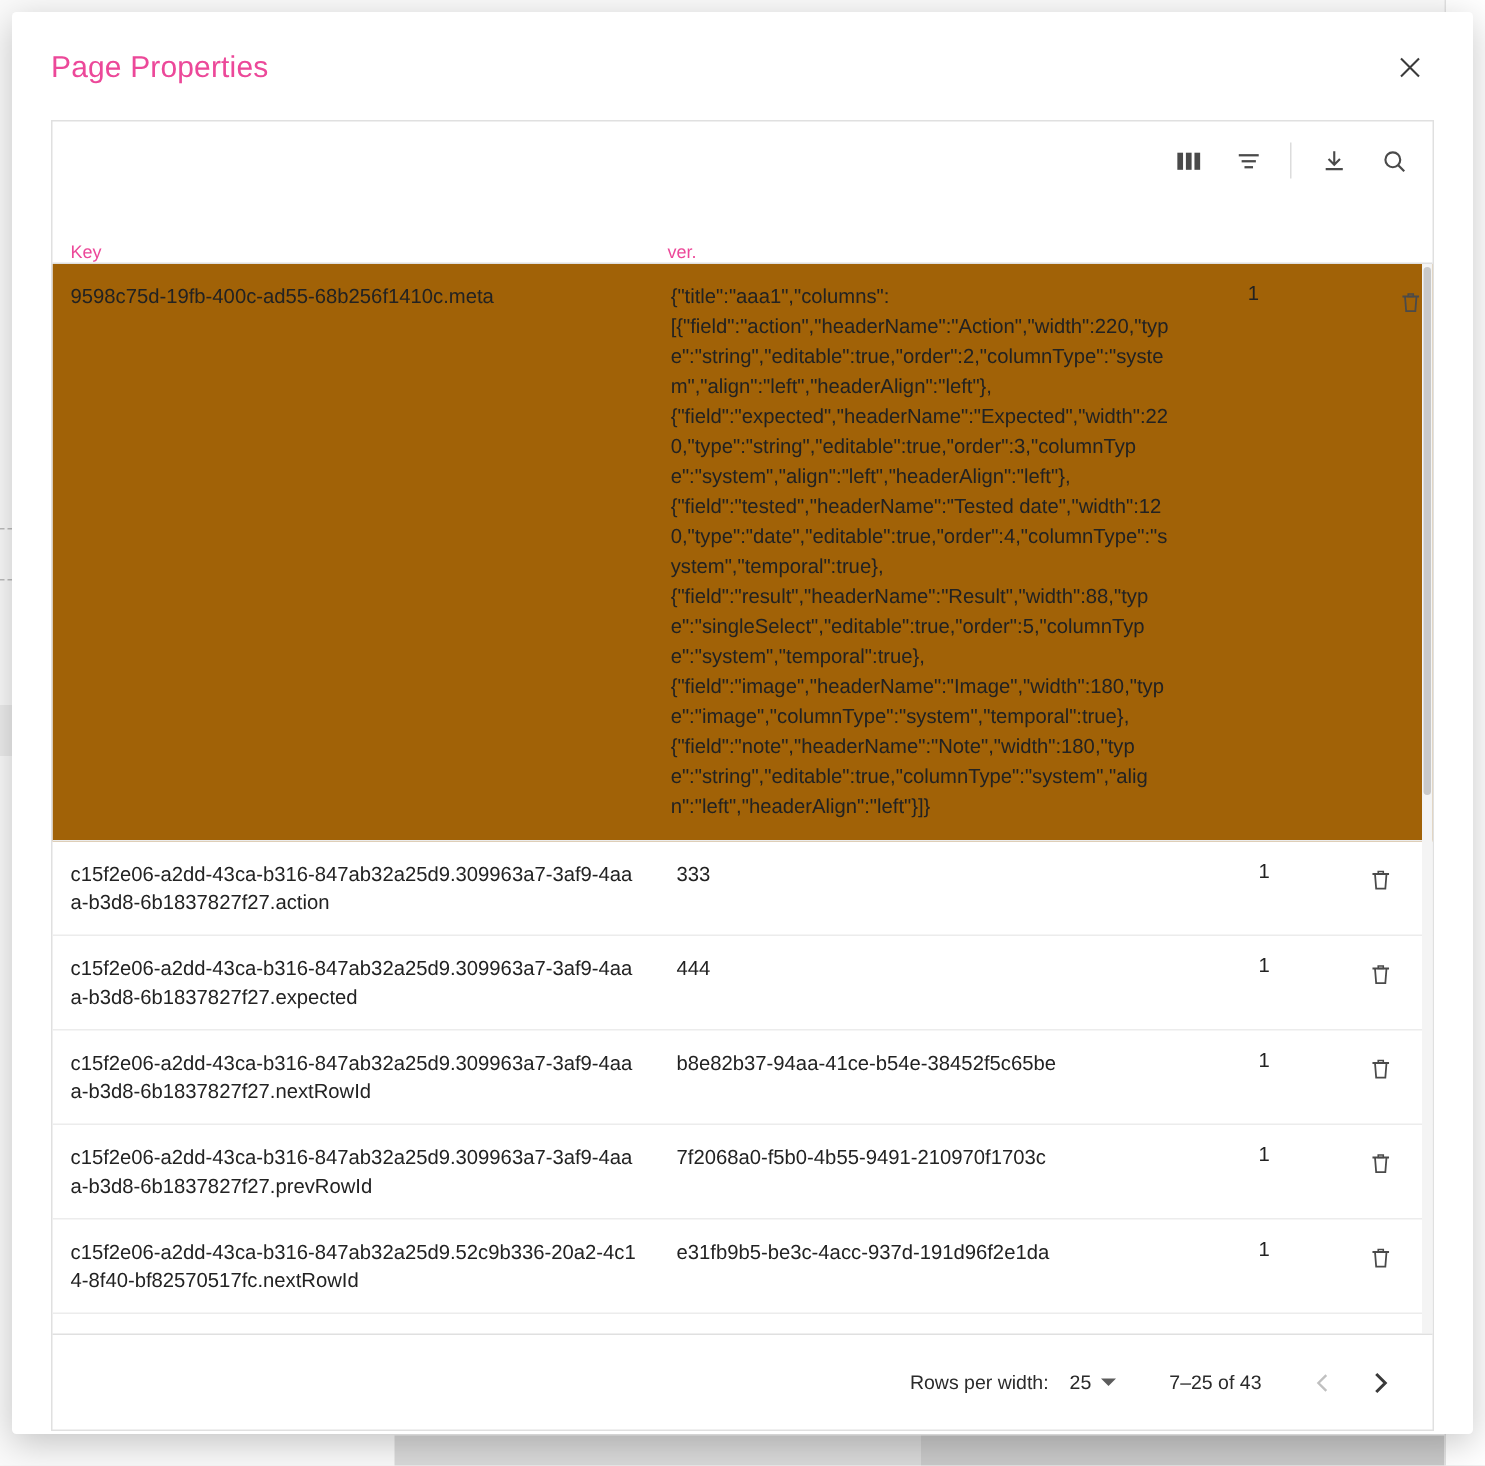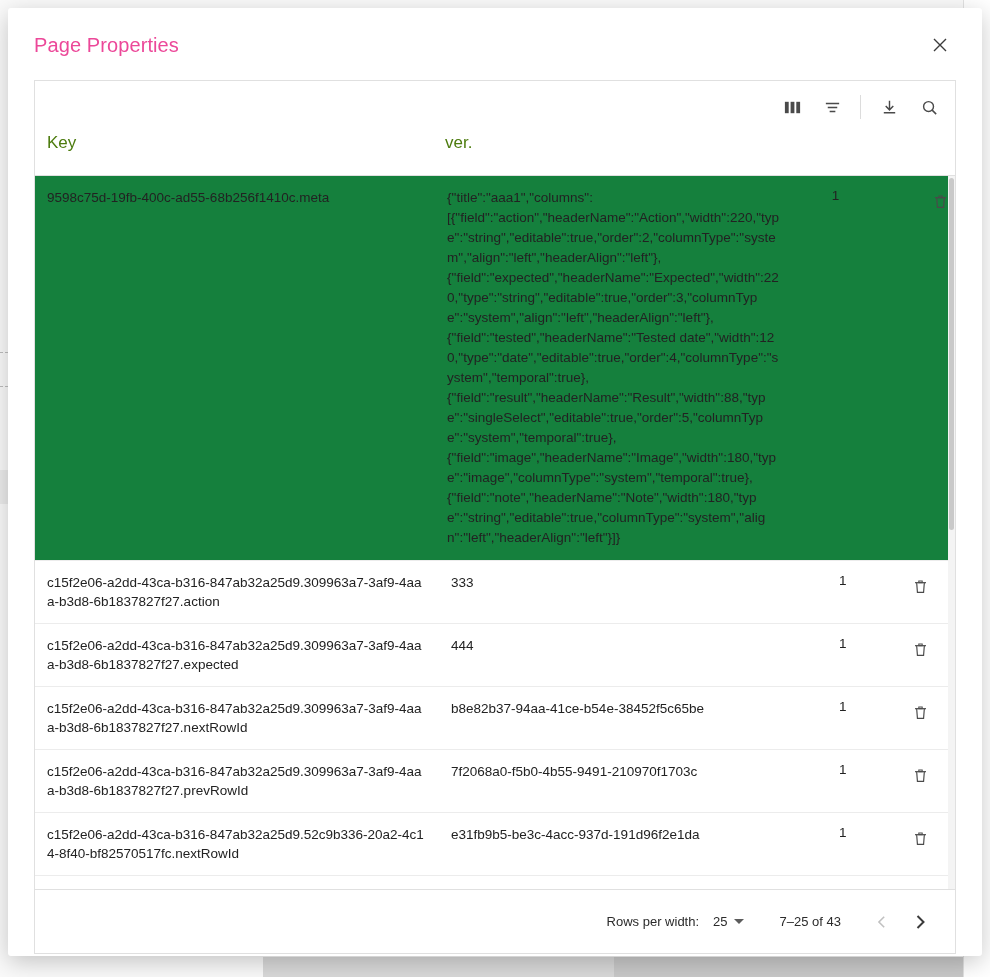--- a/index.html
+++ b/index.html
@@ -154,44 +154,44 @@
     width: 1px;
     height: 24px;
     background: #dcdcdc;
     margin: 0 6px;
   }
 
   
   .thead {
     display: flex;
     height: 42px;
-    align-items: flex-start;
+    align-items: flex-end;
     border-bottom: 1px solid #e0e0e0;
-    font-size: 17px;
-    color: #4d7c0f;
+    font-size: 12px;
+    color: #ec4899;
   }
   .th-key   { width: 404px; padding-left: 12px; box-sizing: border-box; }
   .th-value { width: 394px; padding-left: 2px; box-sizing: border-box; border-left: 1px solid #e8e8e8; padding-left: 12px;}
   .th-ver   { width: 62px; padding-left: 6px; box-sizing: border-box; }
   .th-act   { flex: 1; }
 
   .tbody {
     position: relative;
     height: 713px;
     overflow: hidden;
   }
 
   .row {
     display: flex;
     border-bottom: 1px solid #ececec;
     font-size: 13.5px;
     color: #222;
     align-items: flex-start;
   }
-  .row.first { background: #15803d; gap: 32px; }
+  .row.first { background: #a16207; gap: 32px; }
   .cell-key {
     width: 404px;
     padding: 12px 14px 12px 12px;
     box-sizing: border-box;
     line-height: 19px;
     word-break: break-all;
   }
   .cell-value {
     width: 394px;
     padding: 12px 10px 12px 12px;

